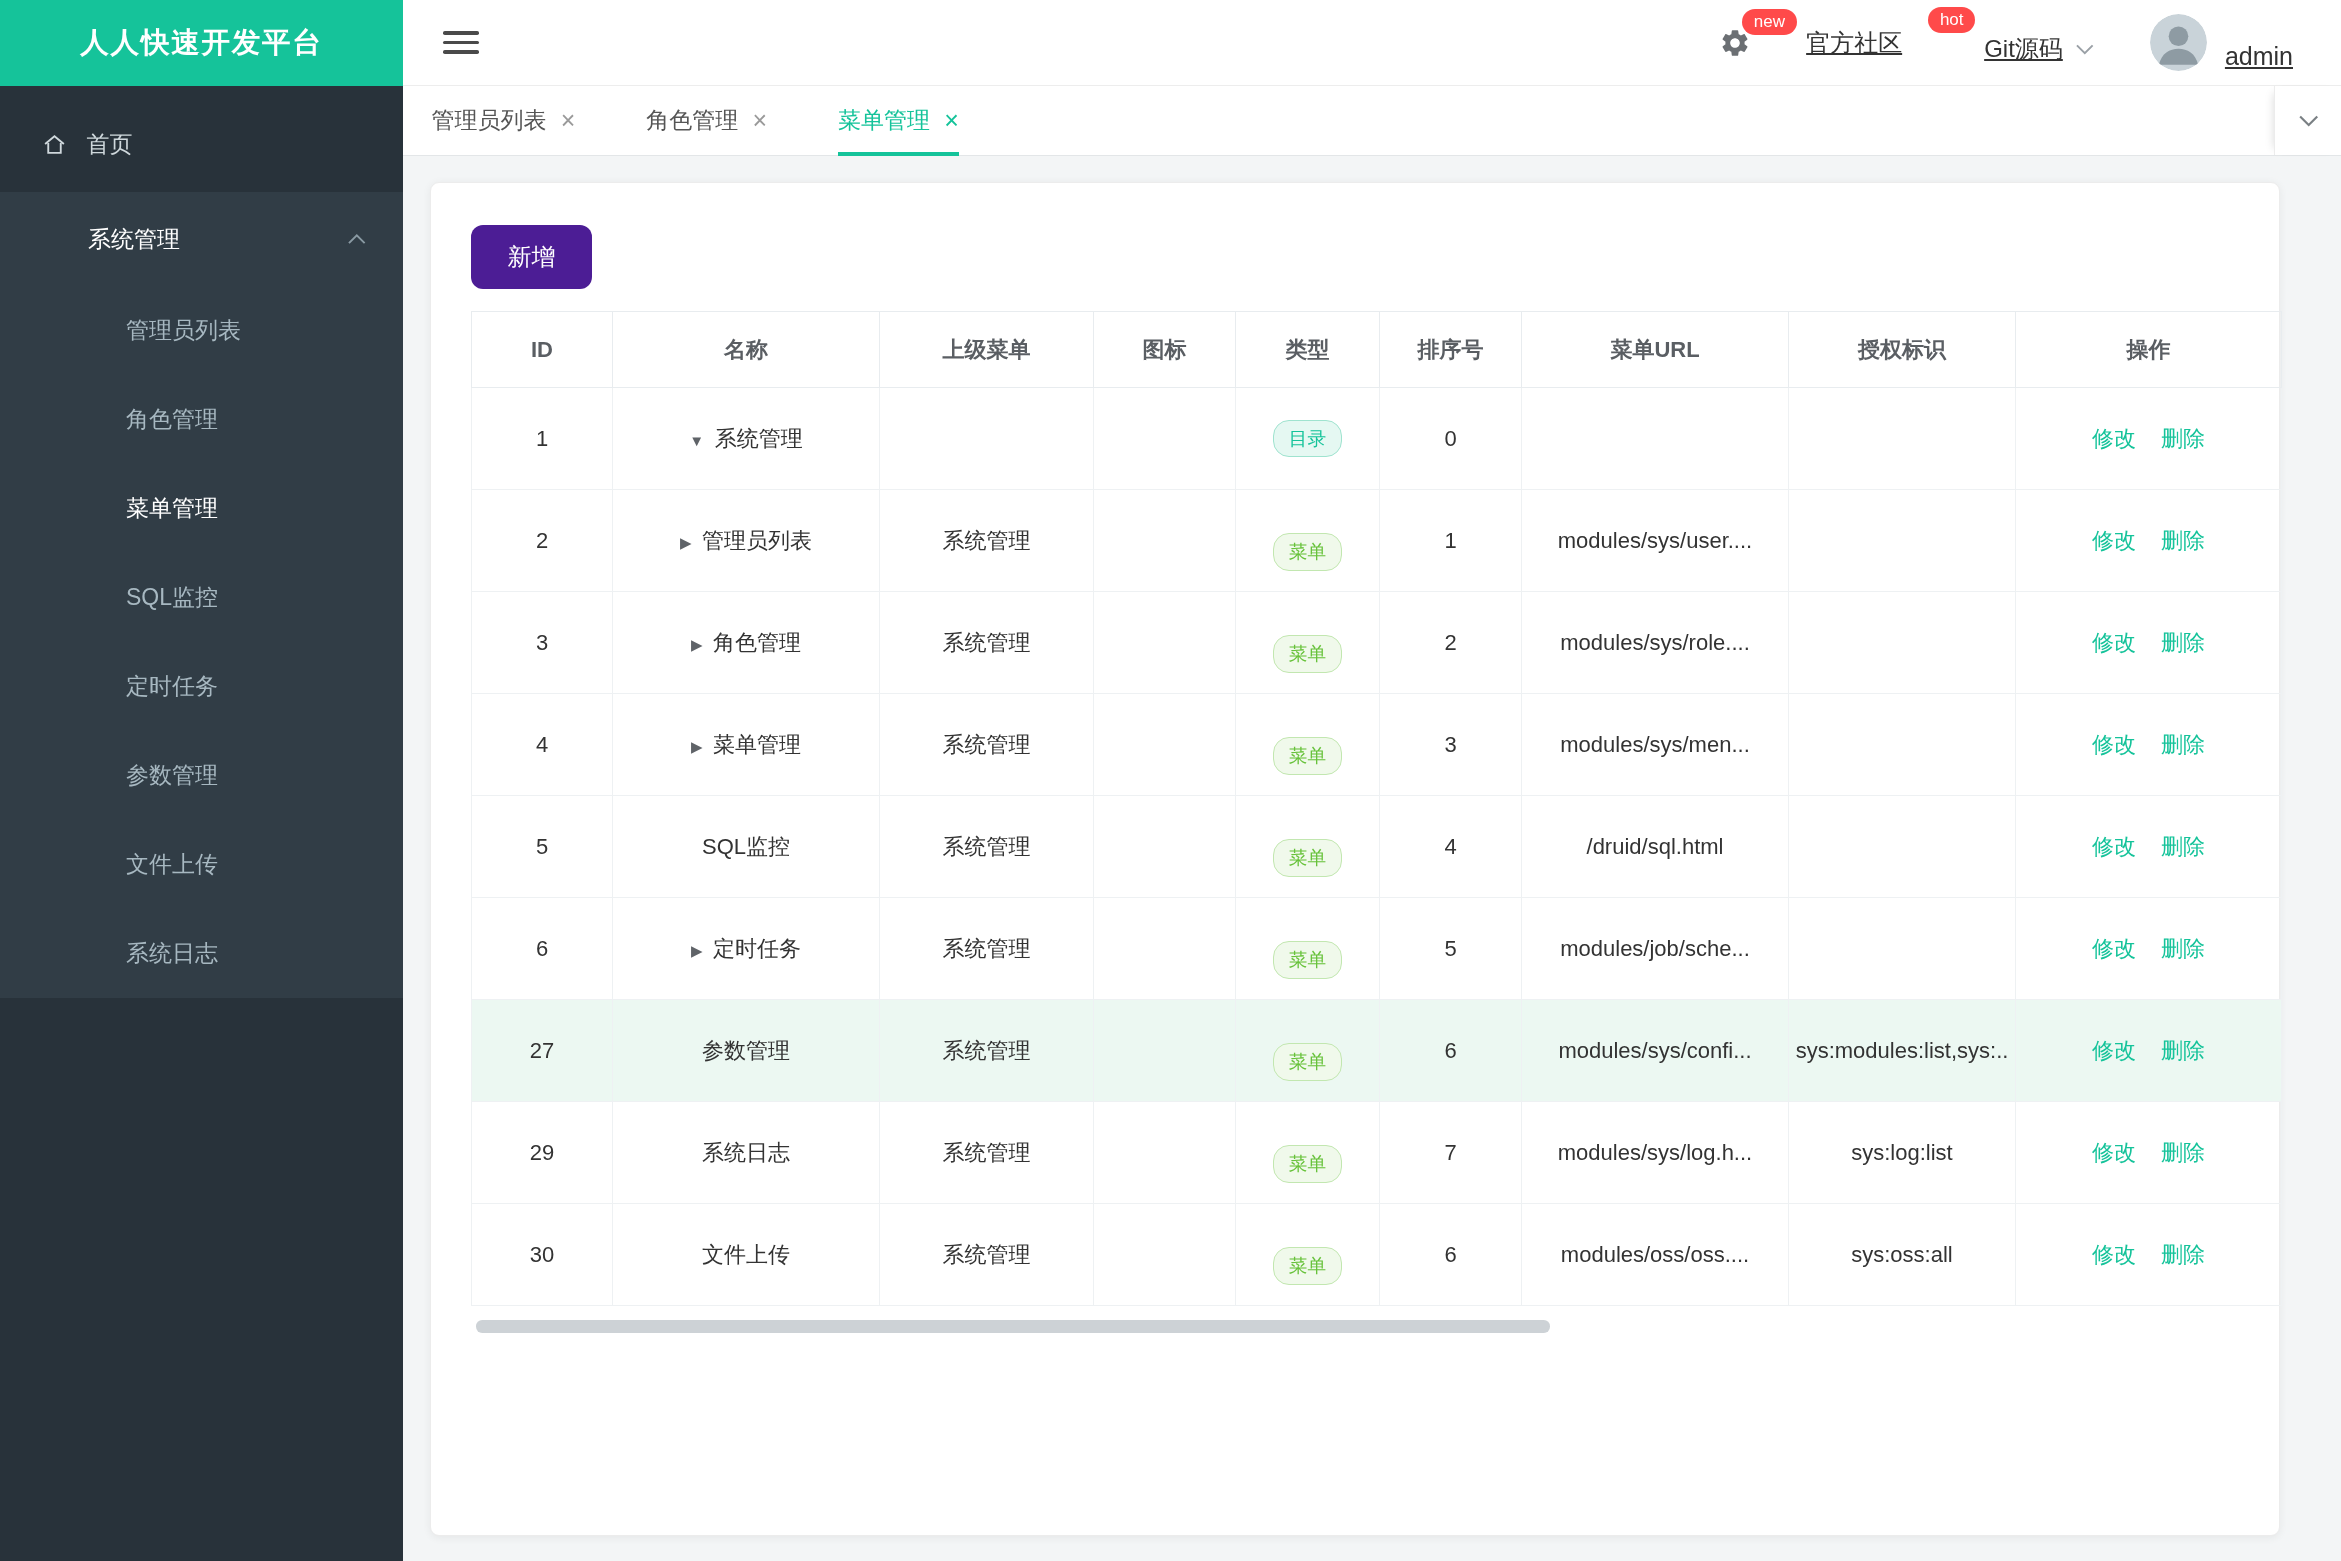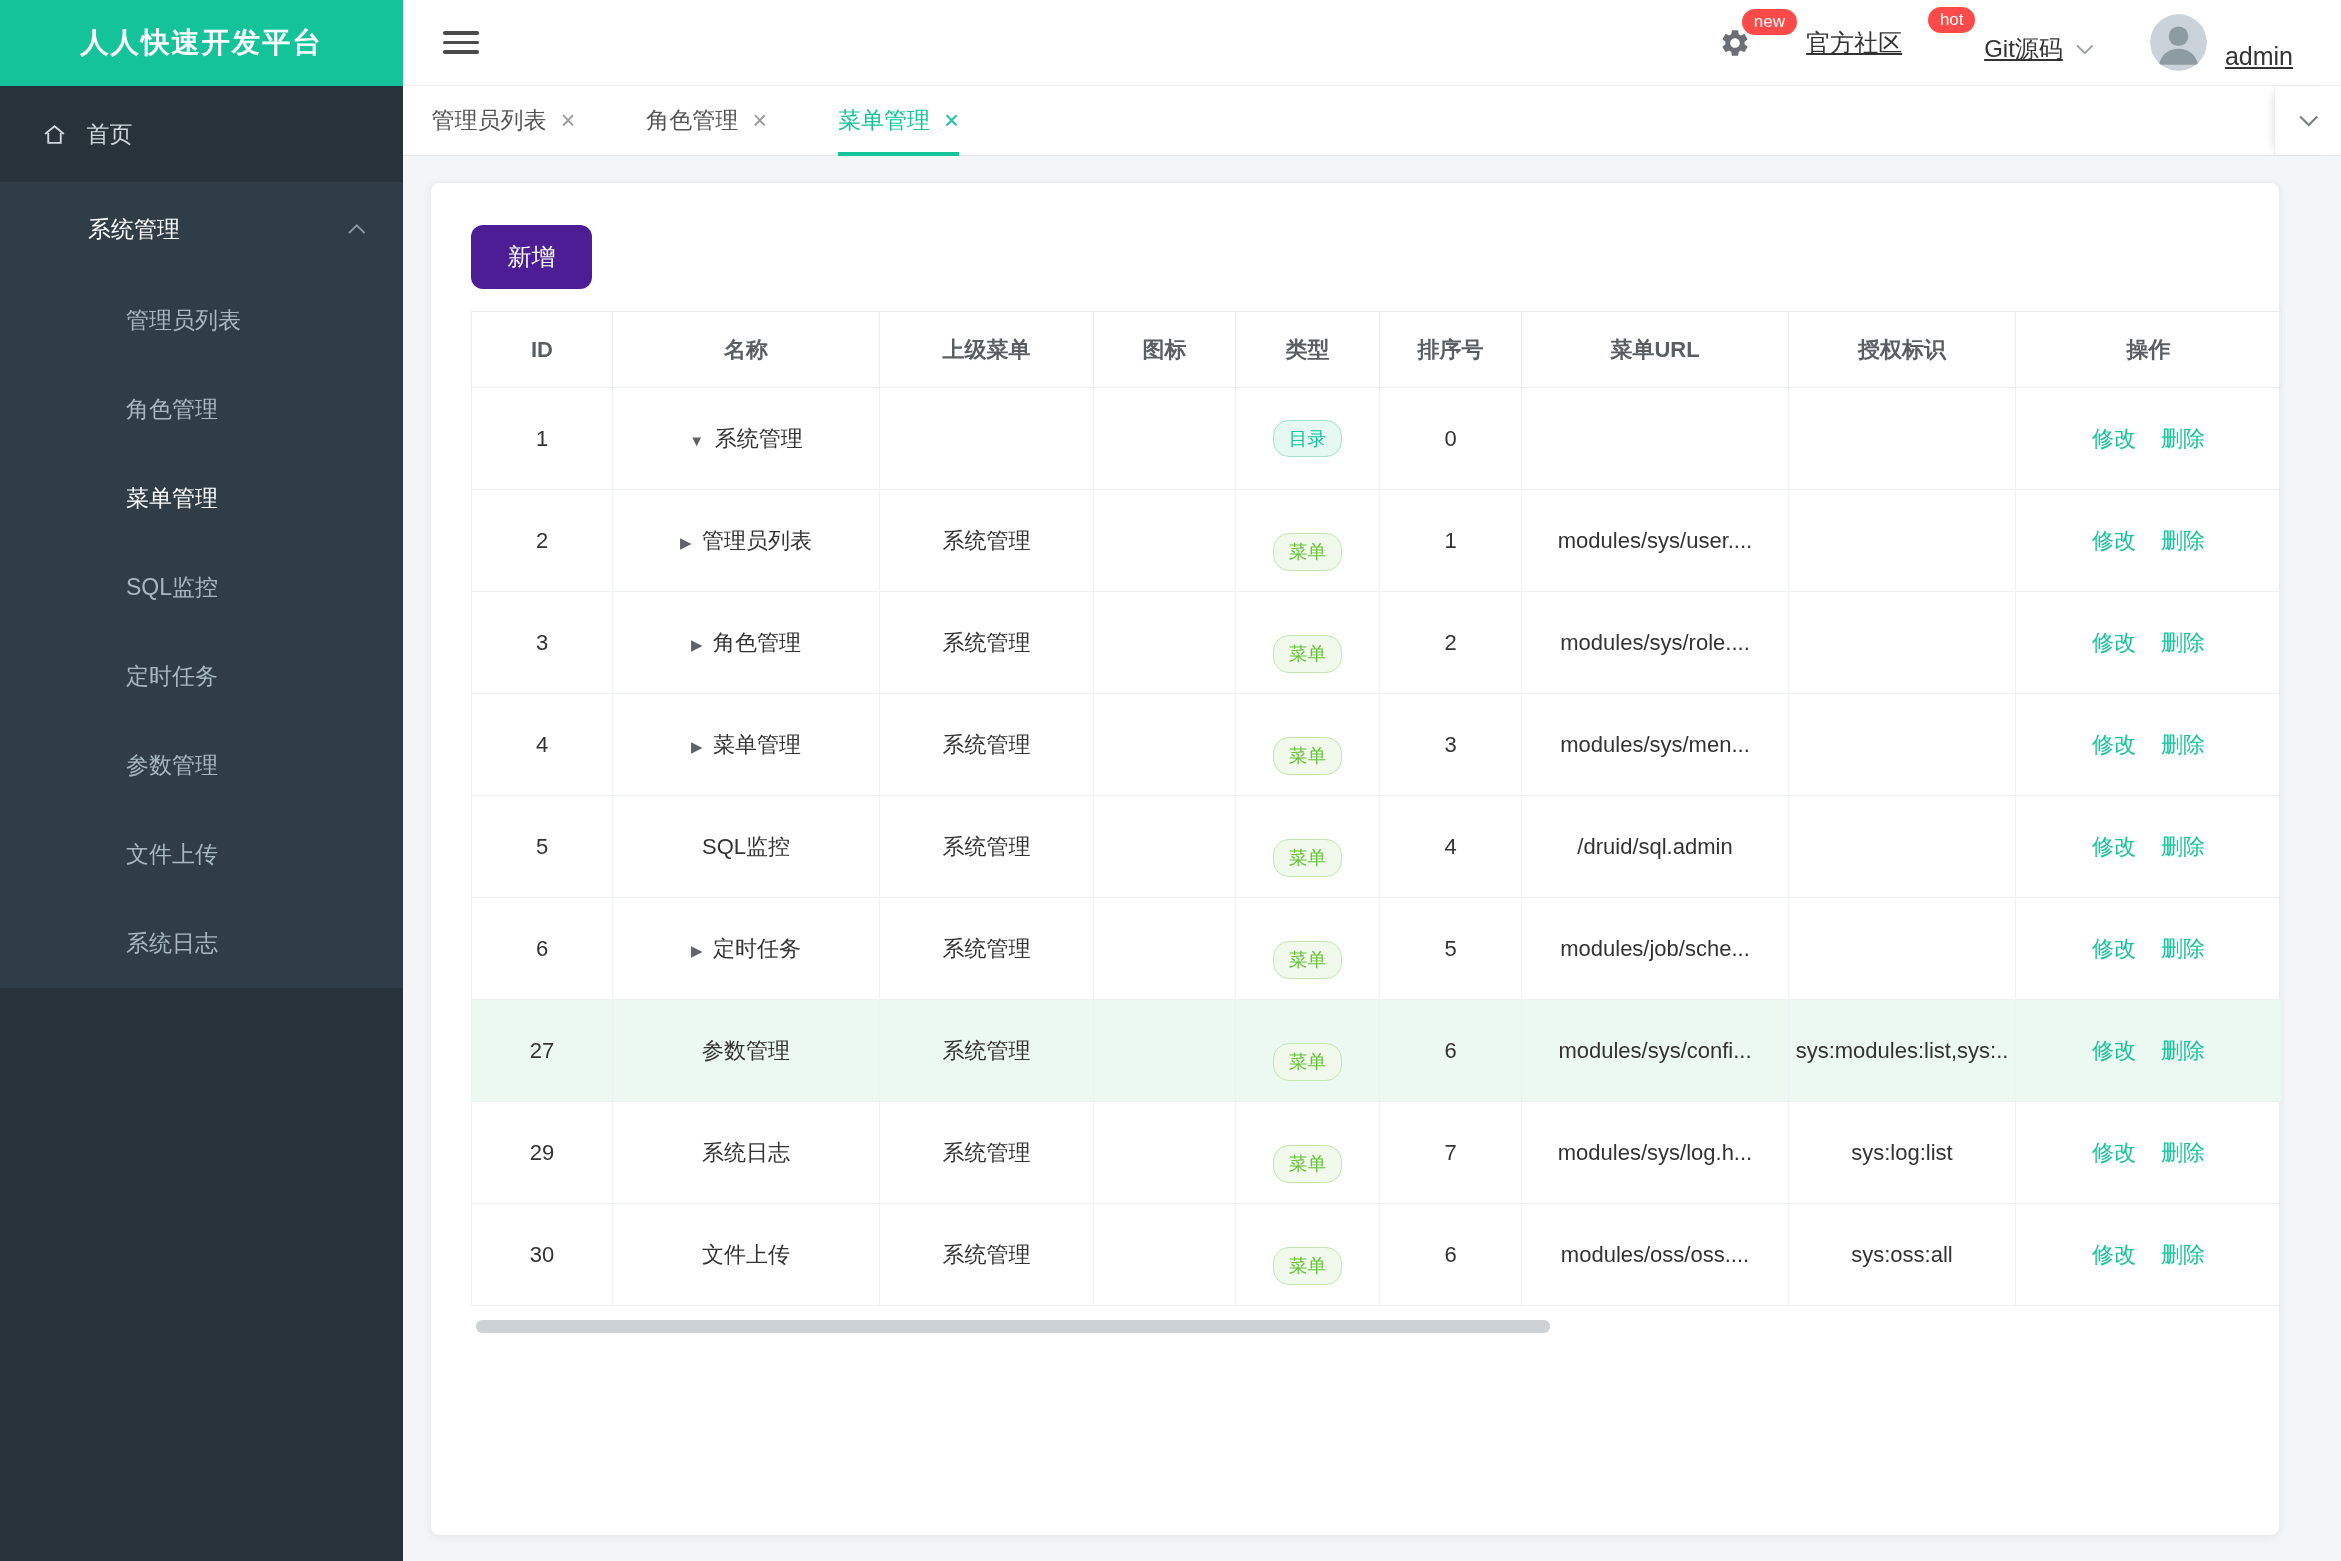--- a/index.html
+++ b/index.html
@@ -6,21 +6,21 @@
   html,body { width:2342px; height:1562px; overflow:hidden; }
   body { font-family:"Liberation Sans","DejaVu Sans",sans-serif; background:#f3f5f6; color:#333; }
 
   .app { display:flex; width:100%; height:100%; }
 
   
   .sidebar { width:403px; flex-shrink:0; background:#28323a; display:flex; flex-direction:column; }
   .brand { height:86px; background:#15c39a; color:#fff; font-size:28.5px; font-weight:bold;
            display:flex; align-items:center; justify-content:center; letter-spacing:1.8px; }
   .nav-item-home { height:96px; display:flex; align-items:center; gap:19.6px; padding-left:42px;
-                   color:#cfd8dc; font-size:23px; cursor:pointer; }
+                   color:#cfd8dc; font-size:23px; cursor:pointer;margin-top:10px; }
   .nav-group { background:#313d46; }
   .group-header { height:94px; display:flex; align-items:center; justify-content:space-between;
                   padding:0 36px 0 88px; color:#fff; font-size:23px; cursor:pointer; }
   .sub-item { height:89px; line-height:89px; padding-left:126px; color:#a7b8c1; font-size:23px; cursor:pointer; }
   .sub-item.active { color:#ffffff; }
 
   
   .main { flex:1; min-width:0; display:flex; flex-direction:column; }
 
   .topbar { height:86px; background:#fff; border-bottom:0.9px solid #ededed;
@@ -254,21 +254,21 @@
                 <td></td>
                 <td><a class="action-link">修改</a><a class="action-link">删除</a></td>
               </tr>
               <tr>
                 <td>5</td>
                 <td class="name-cell"><span>SQL监控</span></td>
                 <td>系统管理</td>
                 <td></td>
                 <td><span class="type-badge type-menu">菜单</span></td>
                 <td>4</td>
-                <td>/druid/sql.admin</td>
+                <td>/druid/sql.html</td>
                 <td></td>
                 <td><a class="action-link">修改</a><a class="action-link">删除</a></td>
               </tr>
               <tr>
                 <td>6</td>
                 <td class="name-cell"><span class="caret">▶</span><span>定时任务</span></td>
                 <td>系统管理</td>
                 <td></td>
                 <td><span class="type-badge type-menu">菜单</span></td>
                 <td>5</td>

